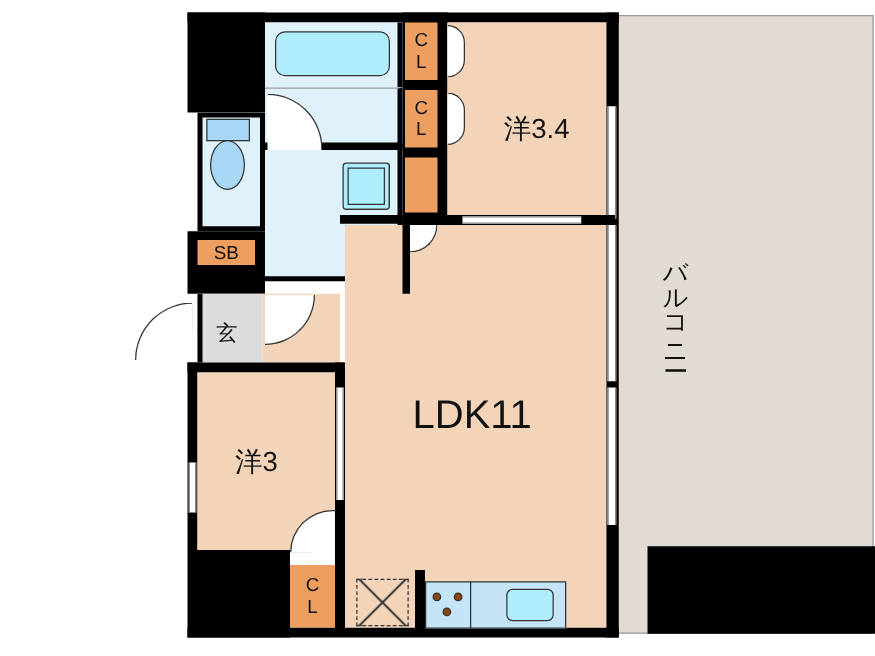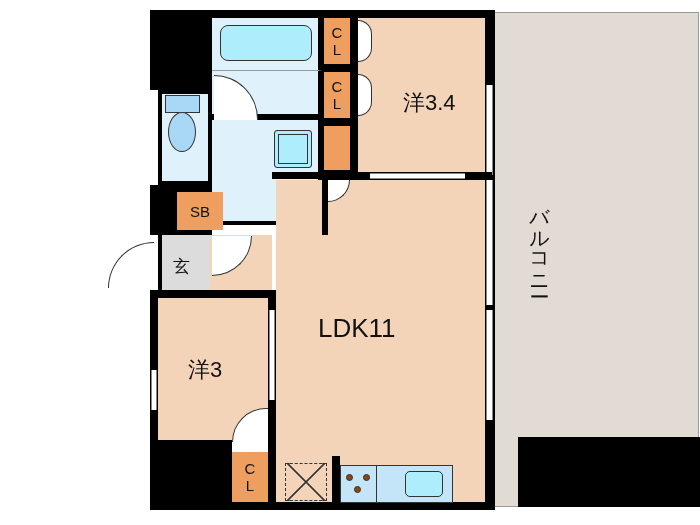--- a/index.html
+++ b/index.html
@@ -41,21 +41,21 @@
 <div class="a wet" style="left:212px;top:70px;width:110px;height:50px;border-top:1px solid #999;border-right:4px solid #000;border-bottom:6px solid #000;"></div>
 <div class="a door" style="left:214px;top:75px;width:44px;height:45px;border-radius:0 44px 0 0;border-bottom:none;border-left:none;"></div>
 
 <div class="a wet" style="left:212px;top:120px;width:110px;height:105px;border-right:4px solid #000;border-bottom:4px solid #000;"></div>
 <div class="a tub" style="left:274px;top:130px;width:38px;height:38px;border-radius:3px;box-shadow:inset 0 0 0 3px #aeeefc,inset 0 0 0 4px #333;"></div>
 <div class="a wall" style="left:272px;top:172px;width:50px;height:7px;"></div>
 <div class="a" style="left:282px;top:180px;width:36px;height:44px;background:#c4e4f7;"></div>
 <div class="a tub" style="left:288px;top:186px;width:22px;height:34px;border-radius:12px;"></div>
 
 <div class="a wall" style="left:150px;top:185px;width:62px;height:50px;"></div>
-<div class="a cl" style="left:158px;top:192px;width:46px;height:38px;margin-left:19px;">
+<div class="a cl" style="left:158px;top:192px;width:46px;height:20px;">
   <span style="font-size:15px;">SB</span>
 </div>
 
 <div class="a entry" style="left:158px;top:235px;width:52px;height:55px;border-left:4px solid #000;"></div>
 <div class="a" style="left:173px;top:255px;font-size:17px;color:#111;">玄</div>
 <div class="a door" style="left:108px;top:242px;width:46px;height:46px;border-radius:46px 0 0 0;border-right:none;border-bottom:none;"></div>
 <div class="a room" style="left:210px;top:235px;width:62px;height:55px;"></div>
 <div class="a door" style="left:212px;top:236px;width:40px;height:40px;border-radius:0 0 40px 0;border-top:none;border-left:none;"></div>
 <div class="a door" style="left:276px;top:240px;width:44px;height:46px;border-radius:0 0 44px 0;border-top:none;border-left:none;"></div>
 
@@ -88,21 +88,21 @@
 <div class="a door" style="left:358px;top:74px;width:14px;height:42px;border-radius:0 14px 14px 0;border-left:none;"></div>
 <div class="a lbl" style="left:403px;top:88px;">洋3.4</div>
 <div class="a win" style="left:486px;top:85px;width:7px;height:90px;"></div>
 <div class="a wall" style="left:322px;top:172px;width:170px;height:8px;"></div>
 <div class="a winh" style="left:370px;top:173px;width:95px;height:6px;"></div>
 
 <div class="a room" style="left:276px;top:180px;width:209px;height:322px;"></div>
 <div class="a room" style="left:276px;top:235px;width:50px;height:60px;"></div>
 <div class="a wall" style="left:322px;top:180px;width:6px;height:55px;"></div>
 <div class="a door" style="left:328px;top:180px;width:22px;height:22px;border-radius:0 0 22px 0;border-top:none;border-left:none;"></div>
-<div class="a lbl" style="left:318px;top:313px;font-size:26px;">LDK11</div>
+<div class="a lbl" style="left:330px;top:313px;font-size:32px;">LDK11</div>
 <div class="a win" style="left:486px;top:180px;width:7px;height:125px;"></div>
 <div class="a win" style="left:486px;top:310px;width:7px;height:110px;"></div>
 
 <div class="a" style="left:285px;top:463px;width:42px;height:38px;border:1.5px dashed #333;background:linear-gradient(45deg,transparent 48%,#333 49%,#333 51%,transparent 52%),linear-gradient(-45deg,transparent 48%,#333 49%,#333 51%,transparent 52%);"></div>
 <div class="a wall" style="left:332px;top:456px;width:8px;height:48px;"></div>
 <div class="a" style="left:340px;top:465px;width:113px;height:38px;background:#c4e4f7;border:1px solid #333;"></div>
 <div class="a" style="left:376px;top:465px;width:1px;height:38px;background:#333;"></div>
 <div class="a" style="left:346px;top:474px;width:7px;height:7px;border-radius:50%;background:#8b4513;border:1px solid #333;"></div>
 <div class="a" style="left:363px;top:474px;width:7px;height:7px;border-radius:50%;background:#8b4513;border:1px solid #333;"></div>
 <div class="a" style="left:354px;top:486px;width:7px;height:7px;border-radius:50%;background:#8b4513;border:1px solid #333;"></div>

